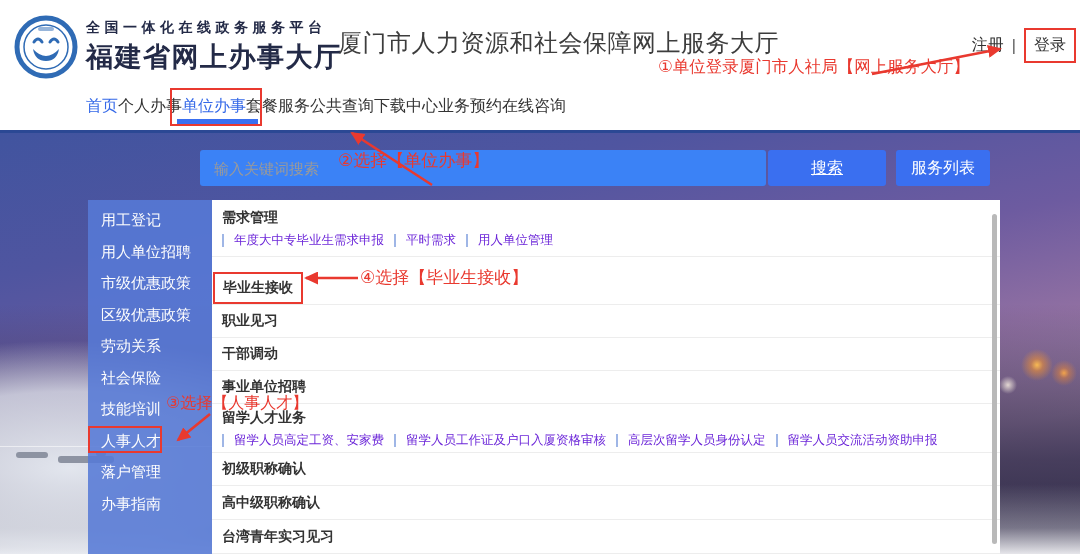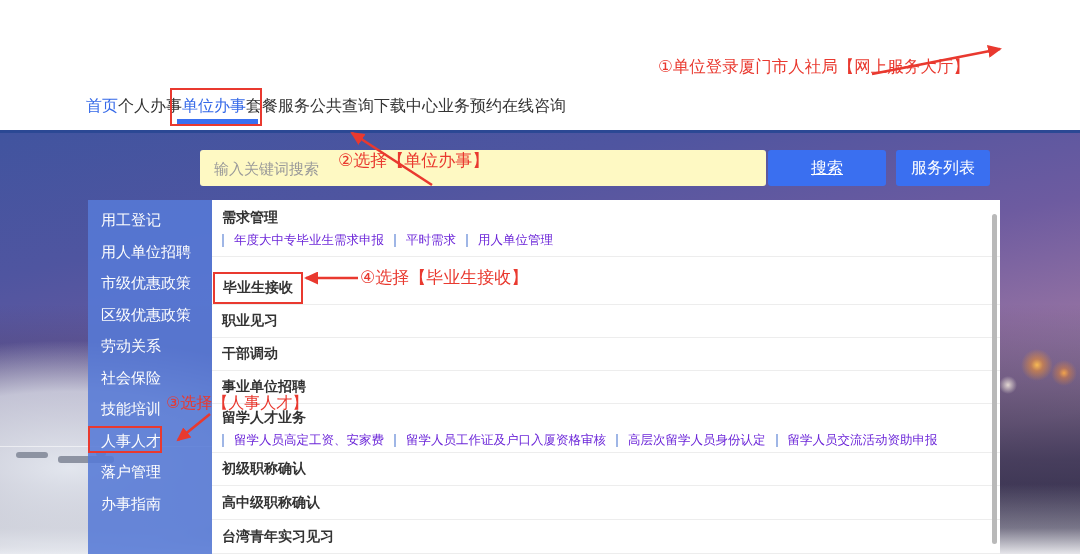--- a/index.html
+++ b/index.html
@@ -39,21 +39,21 @@
       linear-gradient(to top, rgba(38,36,62,0.92) 0px, rgba(52,46,76,0.8) 95px, rgba(70,58,92,0.45) 175px, rgba(70,58,92,0) 250px),
       linear-gradient(168deg, #41549f 0%, #4f55a0 22%, #6d5ba0 45%, #8f6fa2 62%, #a085a8 78%, #7d6f94 100%);
   }
   .horizon { position:absolute; left:0; top:446px; width:212px; height:1px; background:rgba(255,255,255,0.55); }
   .boat { position:absolute; background:#8d93a2; border-radius:3px; }
   .boat-1 { left:16px; top:452px; width:32px; height:6px; }
   .boat-2 { left:58px; top:456px; width:56px; height:7px; }
   .boat-2::before { content:""; position:absolute; left:38px; top:-5px; width:10px; height:5px; background:#8d93a2; border-radius:2px; }
   
   .search-input { position:absolute; left:200px; top:150px; width:566px; height:36px; border:none; outline:none;
-                  border-radius:3px; padding:0 14px; font-size:15px; color:#333; background:#fef9c3; z-index:2;
+                  border-radius:3px; padding:0 14px; font-size:15px; color:#333; background:#3b82f6; z-index:2;
                   font-family:"Liberation Sans","DejaVu Sans",sans-serif; }
   .search-input::placeholder { color:#9a9a9a; }
   .btn { position:absolute; top:150px; height:36px; border:none; border-radius:3px; background:#3a6ff0;
          color:#fff; font-size:16px; cursor:pointer; z-index:2; font-family:"Liberation Sans","DejaVu Sans",sans-serif; }
   .btn-search { left:768px; width:118px;text-decoration:underline; }
   .btn-list { left:896px; width:94px; }
   
   .sidebar { position:absolute; left:88px; top:200px; width:124px; height:354px;
              background:rgba(86,122,214,0.88); padding-top:5px; z-index:2; }
   .side-item { height:31.5px; display:flex; align-items:center; padding-left:13px;
@@ -79,20 +79,40 @@
 </head>
 <body>
 
 <div class="page">
 
   <div class="bg"></div>
   <div class="horizon"></div>
   <div class="boat boat-1"></div>
   <div class="boat boat-2"></div>
 
+  <div class="header">
+    <svg class="logo-badge" viewBox="0 0 64 64">
+      <circle cx="32" cy="32" r="29" fill="#fff" stroke="#2f6bb5" stroke-width="5"></circle>
+      <circle cx="32" cy="32" r="22" fill="#fff" stroke="#2f6bb5" stroke-width="1.5"></circle>
+      <path d="M20 27 q4 -6 8 0" fill="none" stroke="#2f6bb5" stroke-width="3" stroke-linecap="round"></path>
+      <path d="M36 27 q4 -6 8 0" fill="none" stroke="#2f6bb5" stroke-width="3" stroke-linecap="round"></path>
+      <path d="M19 34 q13 14 26 0 q-2 12 -13 12 q-11 0 -13 -12 z" fill="#2f6bb5"></path>
+      <rect x="24" y="12" width="16" height="4" rx="2" fill="#2f6bb5" opacity="0.5"></rect>
+    </svg>
+    <div class="logo-text">
+      <div class="lt1">全国一体化在线政务服务平台</div>
+      <div class="lt2">福建省网上办事大厅</div>
+    </div>
+    <div class="page-title">厦门市人力资源和社会保障网上服务大厅</div>
+    <div class="auth">
+      <a>注册</a>
+      <span class="sep">|</span>
+      <a class="login-frame">登录</a>
+    </div>
+  </div>
 
   <div class="navbar">
     <a class="nav-item nav-home">首页</a>
     <a class="nav-item">个人办事</a>
     <a class="nav-item nav-active"><span>单位办事</span><span class="underline"></span><span class="red-outline"></span></a>
     <a class="nav-item">套餐服务</a>
     <a class="nav-item">公共查询</a>
     <a class="nav-item">下载中心</a>
     <a class="nav-item">业务预约</a>
     <a class="nav-item">在线咨询</a>

